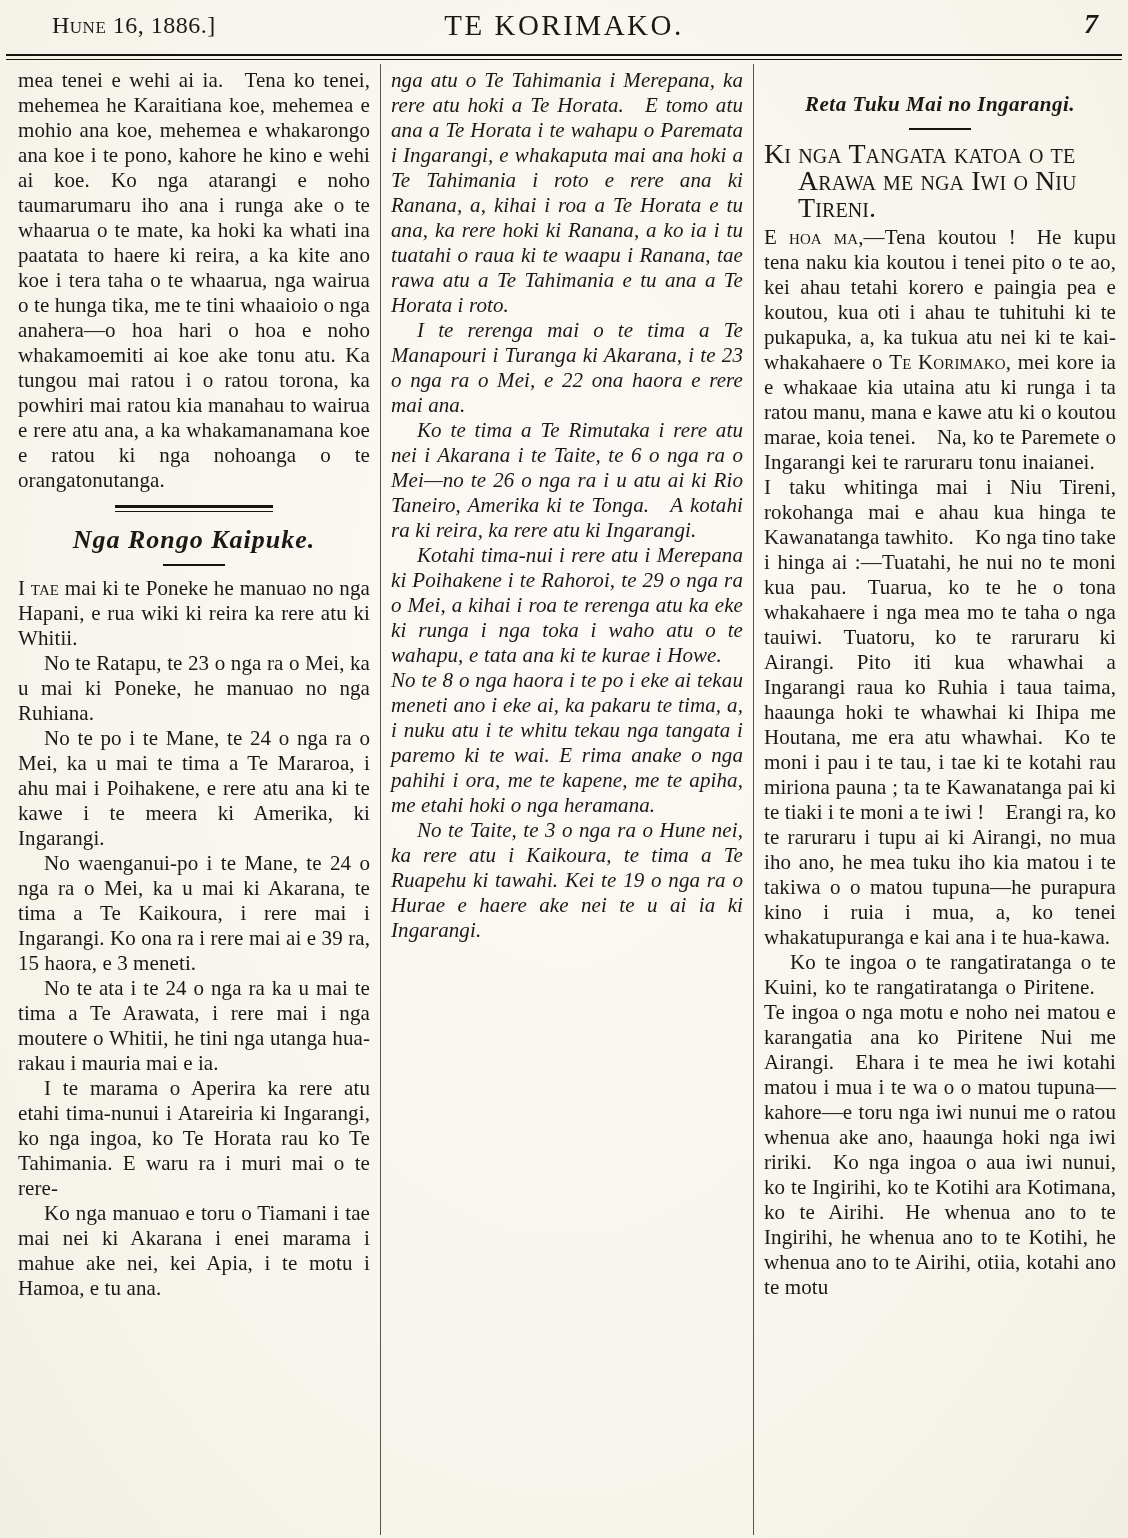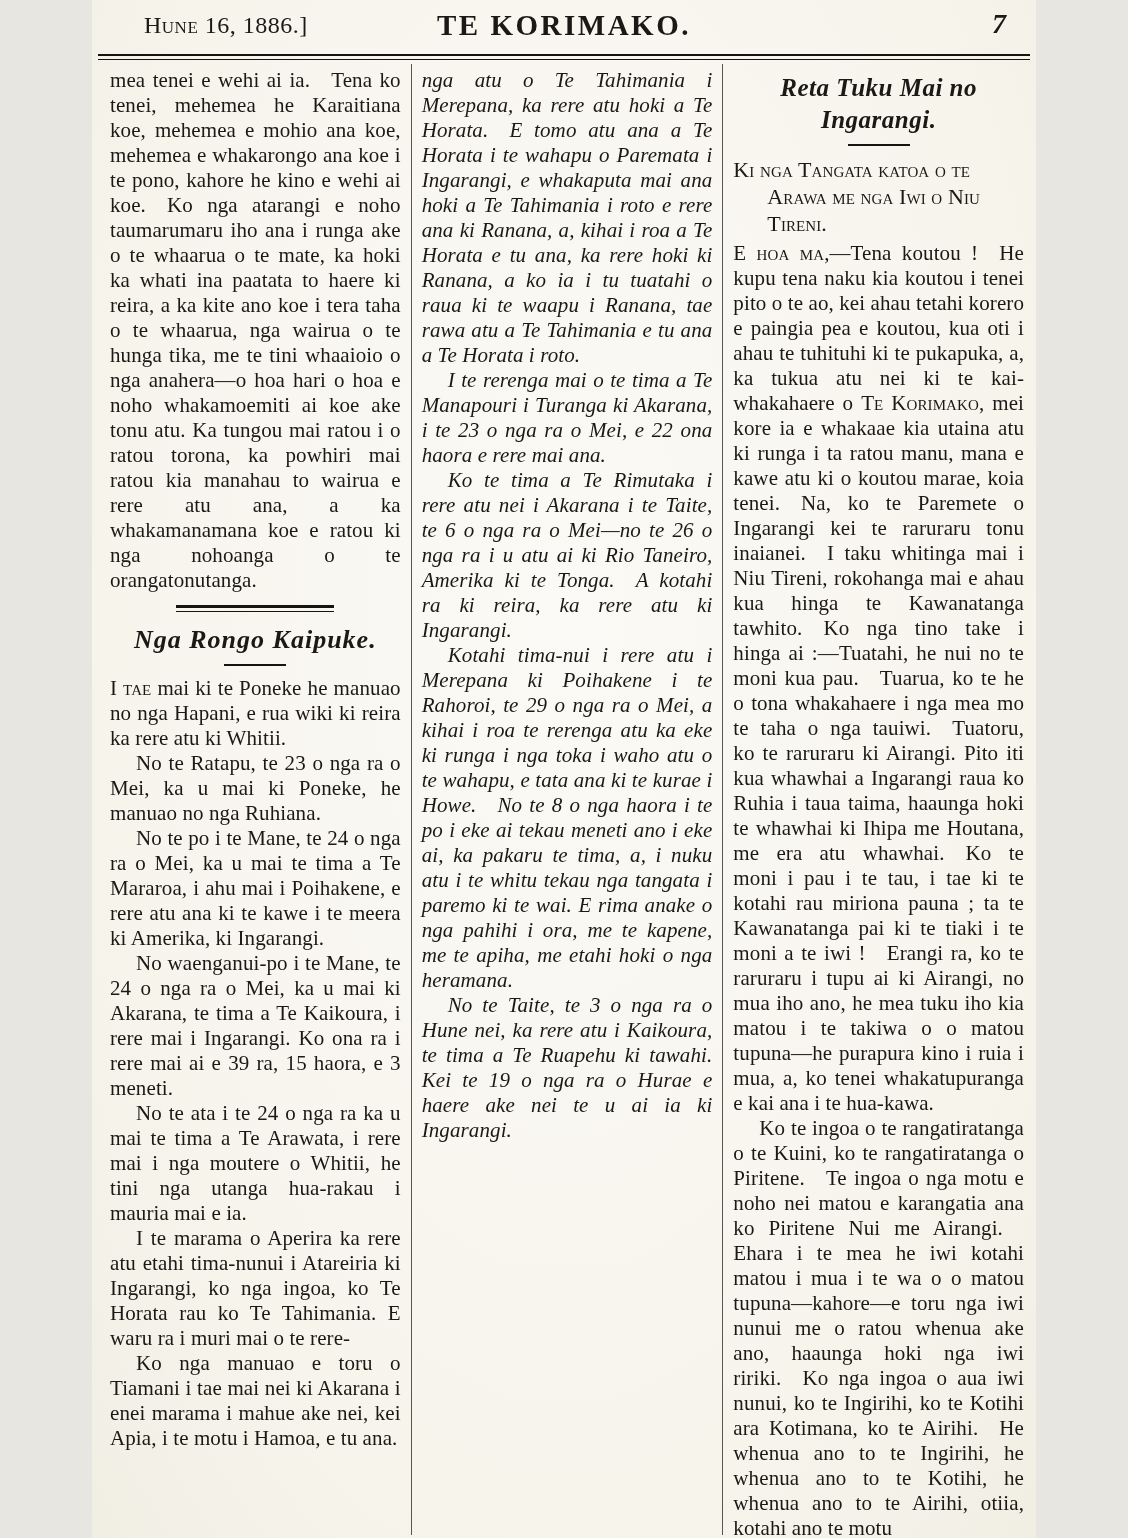--- a/index.html
+++ b/index.html
@@ -1,35 +1,35 @@
 <!DOCTYPE html>
 <html><head>
 <meta charset="utf-8">
 <style>
   html,body { margin:0; padding:0; background:#e8e6e0; }
   .page {
     position:relative;
-    width:944px; height:1538px;
+    width:1128px; height:1538px;
     margin:0 auto;
     background:#f9f7f1;
     background-image: radial-gradient(ellipse at 50% 40%, #fbfaf6 0%, #f7f4ec 70%, #f1eee4 100%);
     color:#1b1815;
     font-family:"Liberation Serif","DejaVu Serif",serif;
     overflow:hidden;
   }
   
   .header { position:relative; height:52px; }
   .date {
     position:absolute; left:52px; top:12px;
     font-size:24px; font-variant:small-caps; letter-spacing:0.5px;
   }
   .masthead {
     position:absolute; left:0; right:0; top:9px;
     text-align:center;
-    font-size:29px; font-weight:bold; letter-spacing:2.5px;
+    font-size:29px; font-weight:normal; letter-spacing:2.5px;
   }
   .pagenum {
     position:absolute; right:30px; top:8px;
     font-size:28px; font-weight:bold; font-style:italic;
   }
   .header-rule {
     margin:2px 6px 0 6px;
     height:3px;
     border-top:2px solid #17140f;
     border-bottom:1px solid #17140f;
@@ -63,29 +63,29 @@
     border-top:3px solid #17140f;
     border-bottom:1px solid #17140f;
   }
   .heading {
     margin:0; padding:0;
     text-align:center; text-indent:0;
     font-size:26px; font-weight:bold; font-style:italic;
     letter-spacing:1px;
     line-height:32px;
   }
-  .heading.h3 { font-size:25px; letter-spacing:0.5px; margin-top:4px; }
+  .heading.h3 { font-size:21px; letter-spacing:0.5px; margin-top:20px; }
   .head-rule {
     width:62px; margin:8px auto 10px auto;
     border-top:2px solid #17140f;
     height:0;
   }
   .address {
     font-variant:small-caps;
-    font-size:22px;
+    font-size:28px;
     line-height:27px;
     padding-left:34px;
     margin:2px 0 4px 0 !important;
     text-indent:-34px !important;
     text-align:left !important;
   }
 </style>
 </head>
 <body>
 

